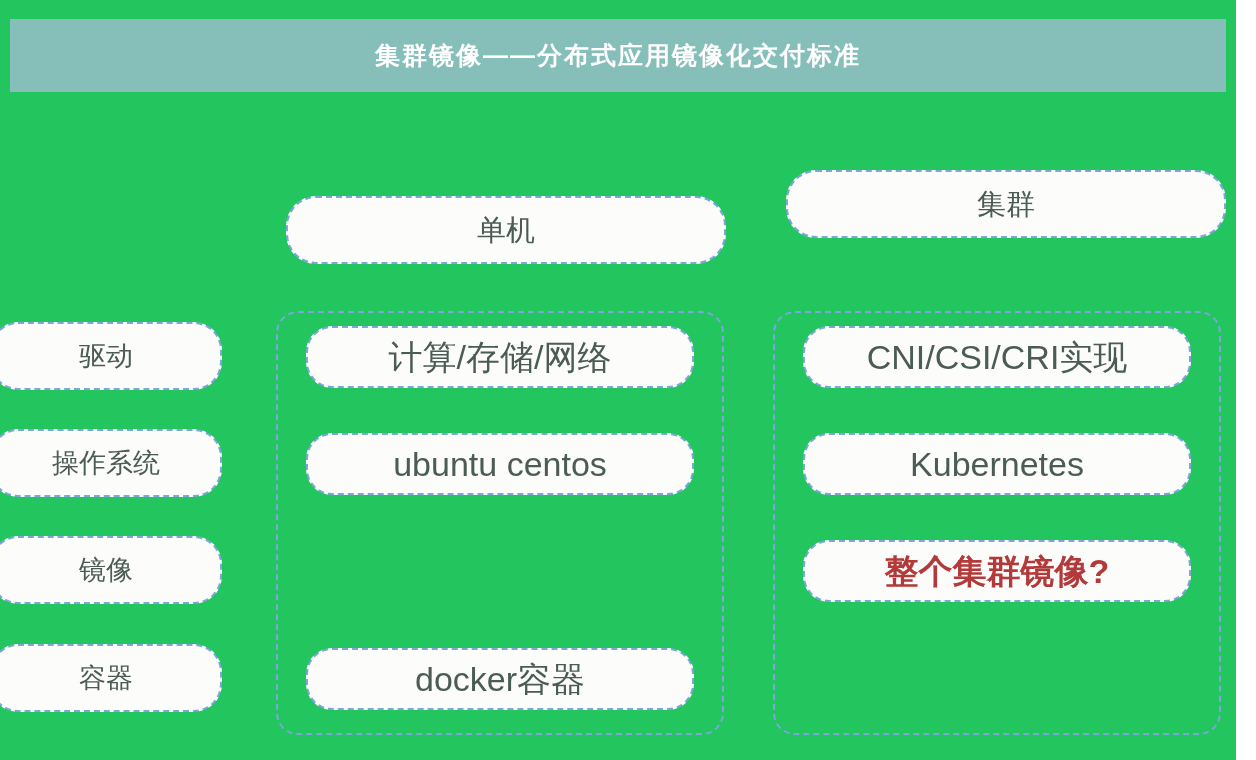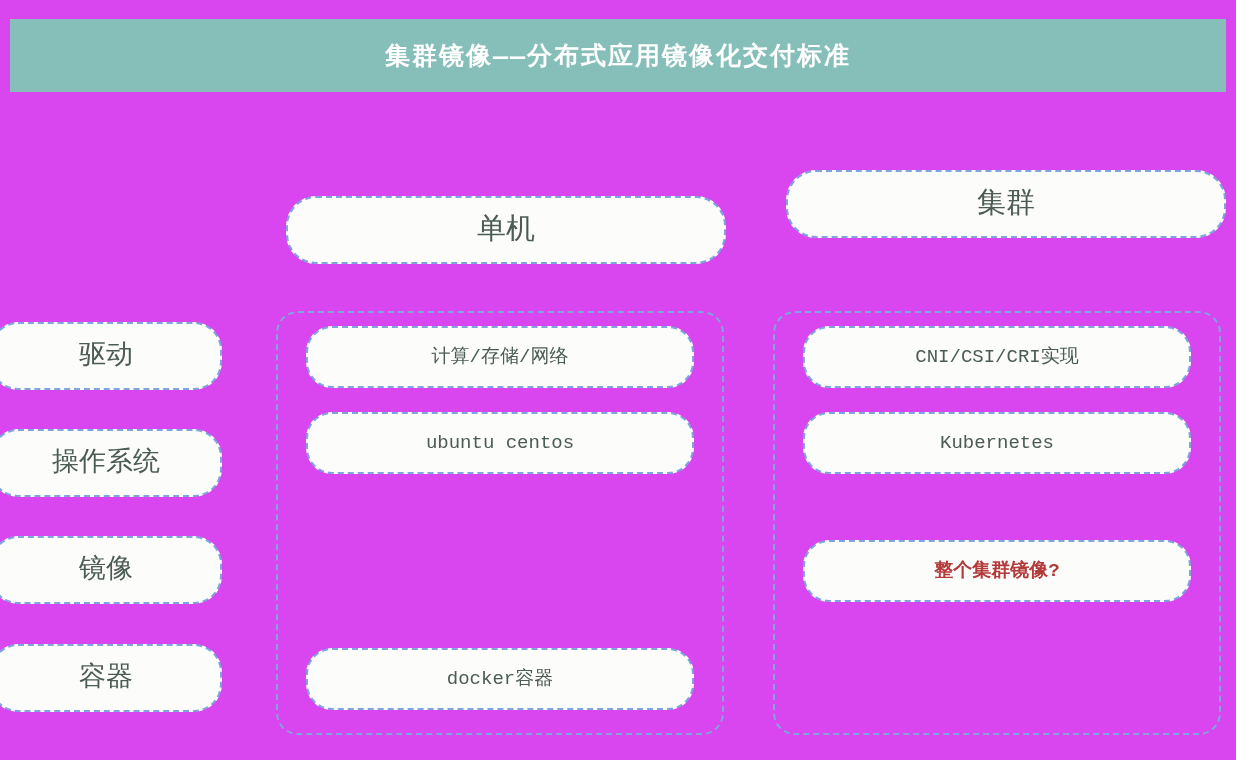--- a/index.html
+++ b/index.html
@@ -6,22 +6,22 @@
   html, body {
     margin: 0;
     padding: 0;
     background: #ffffff;
   }
 
   #slide {
     position: relative;
     width: 1236px;
     height: 760px;
-    background: #d946ef;
-    font-family: Liberation Mono, monospace;
+    background: #22c55e;
+    font-family: Liberation Sans, sans-serif;
     overflow: hidden;
   }
 
   
   .title-bar {
     position: absolute;
     left: 10px;
     top: 19px;
     width: 1216px;
     height: 73px;
@@ -110,28 +110,28 @@
 
   .layer-label.row0 { top: 322px; }
   .layer-label.row1 { top: 429px; }
   .layer-label.row2 { top: 536px; }
   .layer-label.row3 { top: 644px; }
 
   
   .item {
     height: 62px;
     border-radius: 26px;
-    font-size: 19px;
+    font-size: 34px;
   }
 
   .item.col-standalone { left: 306px; width: 388px; }
   .item.col-cluster    { left: 803px; width: 388px; }
 
   .item.row0 { top: 326px; }
-  .item.row1 { top: 412px; }
+  .item.row1 { top: 433px; }
   .item.row2 { top: 540px; }
   .item.row3 { top: 648px; }
 
   .item.highlight {
     color: #b33a3a;
     font-weight: bold;
   }
 </style>
 </head>
 <body>

